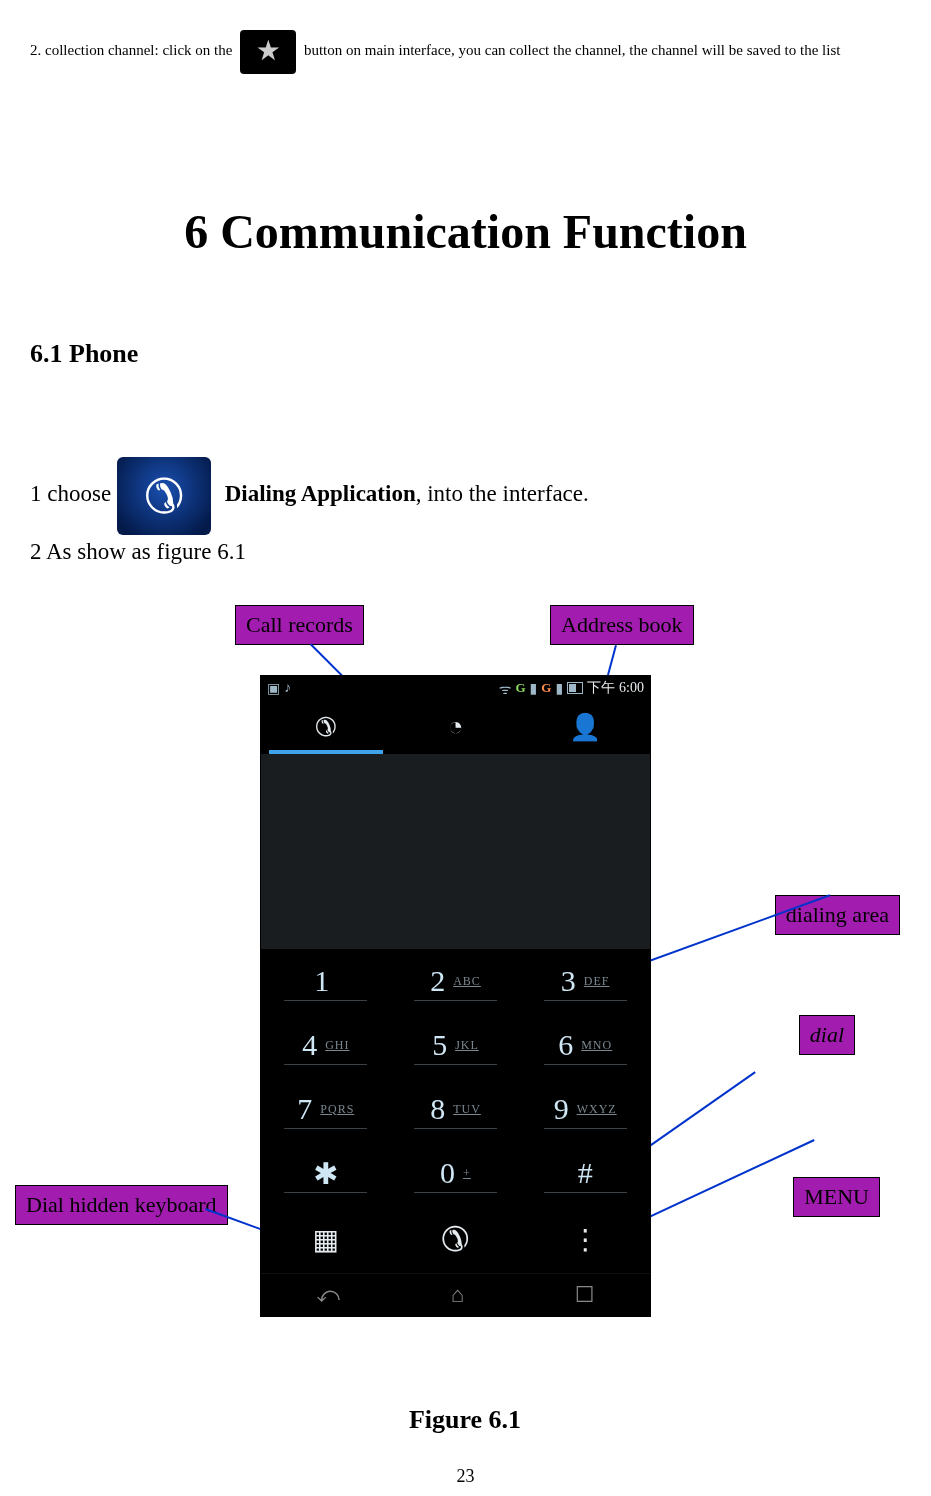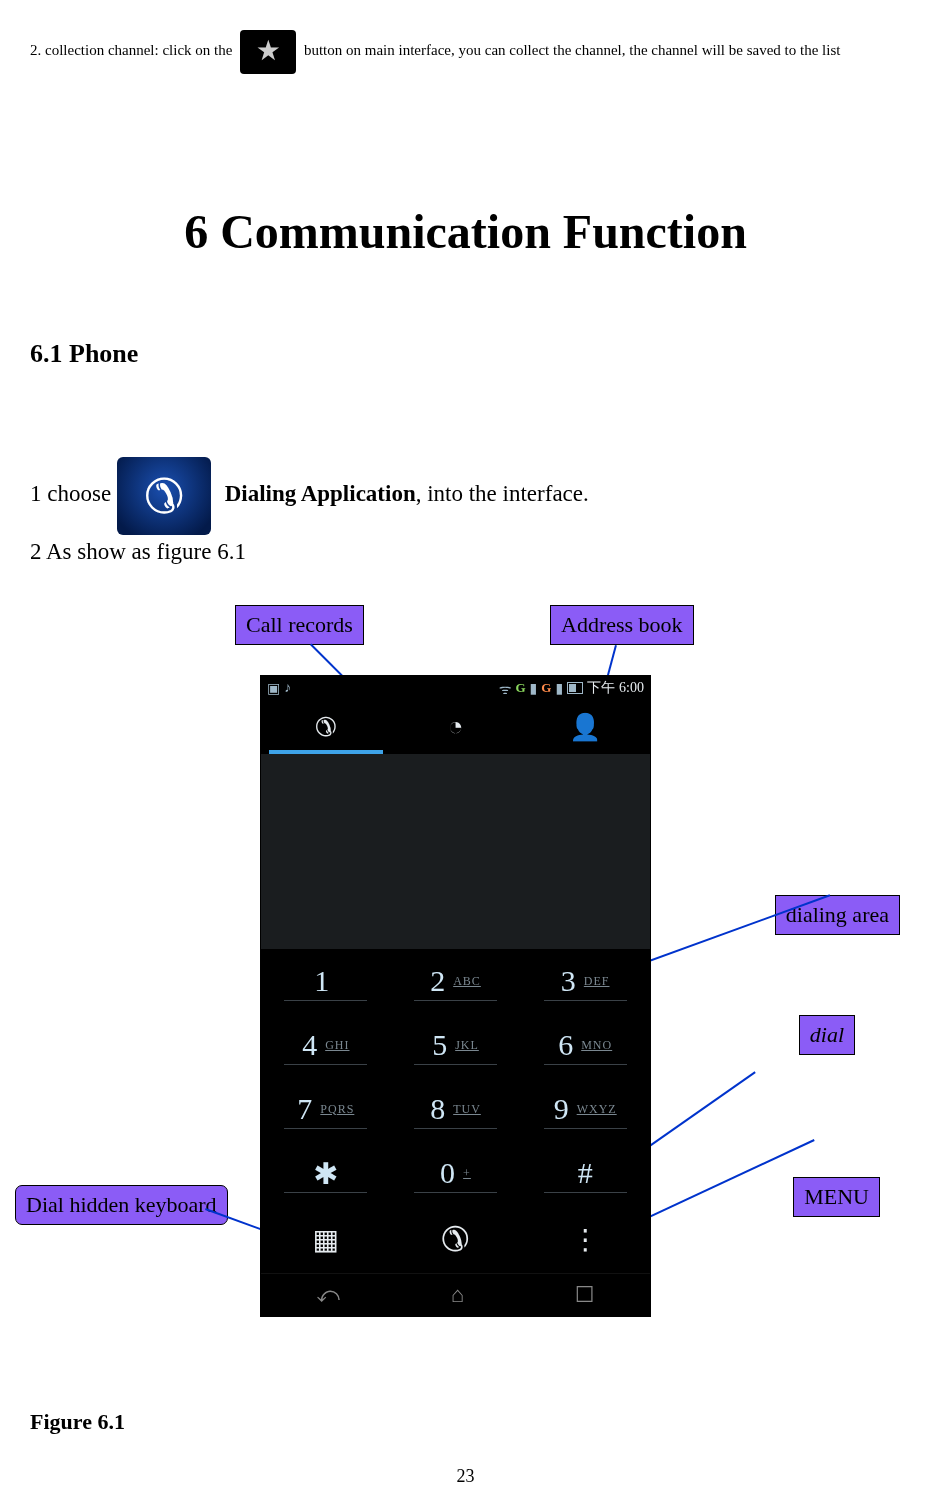--- a/index.html
+++ b/index.html
@@ -80,21 +80,21 @@
   
   .figure-zone {
     position: relative;
     width: 870px;
     height: 830px;
     margin-top: 40px;
   }
   .callout-box {
     position: absolute;
     border: 1.5px solid #000;
-    background: #8b5cf6;
+    background: #a21caf;
     font-size: 22px;
     padding: 6px 10px;
     white-space: nowrap;
   }
 
   
   .phone {
     position: absolute;
     left: 230px;
     top: 70px;
@@ -199,22 +199,22 @@
     color:#888;
     font-size:22px;
     border-top:1px solid #111;
   }
 
   .figure-caption {
     position:absolute;
     bottom:0;
     left:0;
     right:0;
-    text-align:left;
-    font-size:22px;
+    text-align:center;
+    font-size:26px;
     font-weight:bold;
   }
 
   
   .connector {
     position:absolute;
     width:2px;
     background:#0033cc;
     transform-origin: top left;
   }
@@ -255,21 +255,21 @@
 
   <div class="figure-zone">
 
     <div class="callout-box" style="left:205px; top:0;">Call records</div>
     <div class="callout-box" style="left:520px; top:0;">Address book</div>
 
     <div class="callout-box" style="right:0px; top:290px;">dialing area</div>
     <div class="callout-box" style="right:45px; top:410px;font-style:italic;">dial</div>
     <div class="callout-box" style="right:20px; top:544px;margin-top:28px;">MENU</div>
 
-    <div class="callout-box" style="left:-15px; top:580px;border-radius:7px;">Dial hidden keyboard</div>
+    <div class="callout-box" style="left:-15px; top:580px;">Dial hidden keyboard</div>
 
     <div class="connector" style="left:280px; top:40px; height:98px; transform: rotate(-45deg);"></div>
     <div class="connector" style="left:585px; top:40px; height:90px; transform: rotate(15deg);"></div>
     <div class="connector" style="left:570px; top:375px; height:245px; transform: rotate(-110deg);"></div>
     <div class="connector" style="left:480px; top:640px; height:300px; transform: rotate(-125deg);"></div>
     <div class="connector" style="left:540px; top:650px; height:270px; transform: rotate(-115deg);"></div>
     <div class="connector" style="left:175px; top:605px; height:120px; transform: rotate(-70deg);"></div>
 
     <div class="phone">
 

